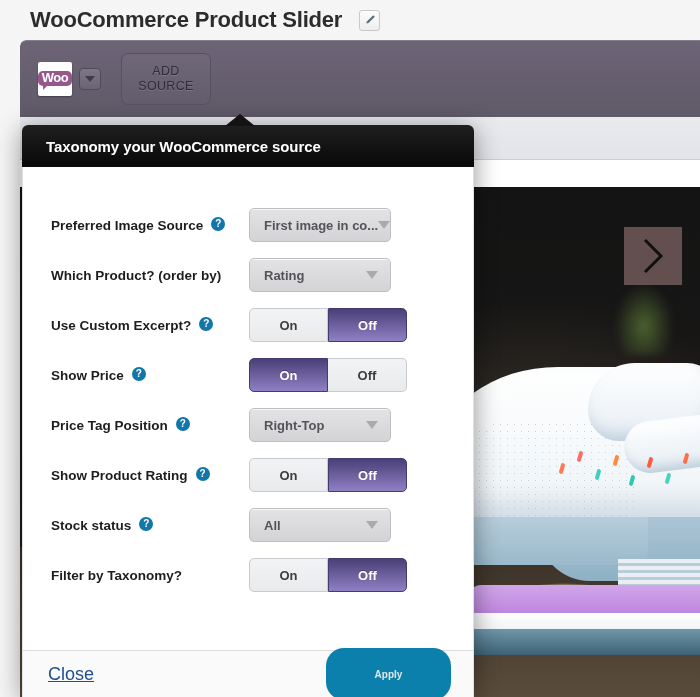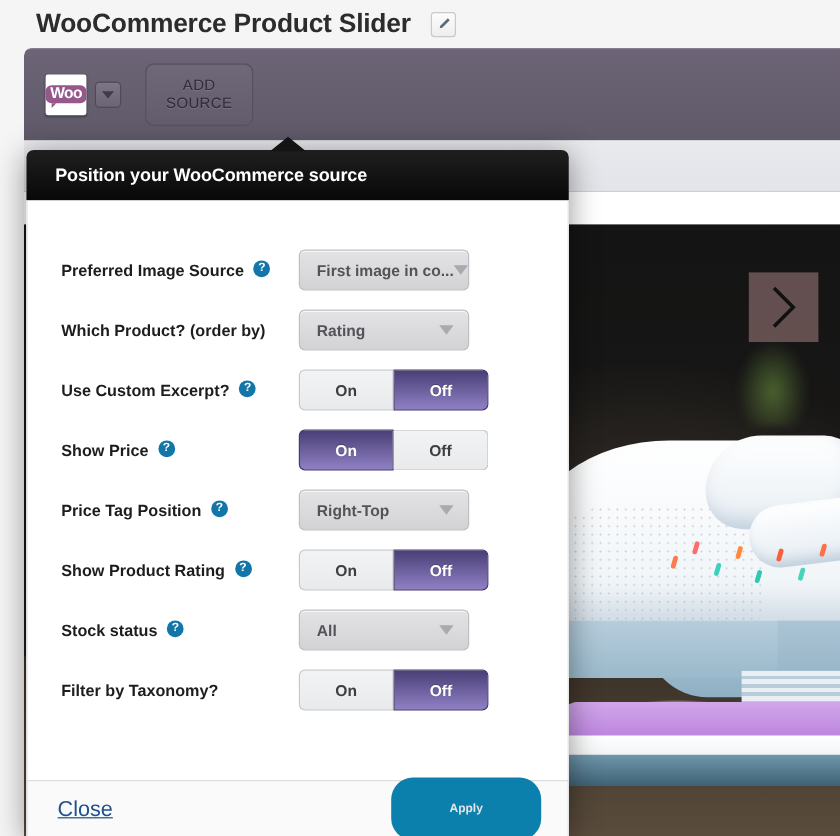--- a/index.html
+++ b/index.html
@@ -342,21 +342,21 @@
           <polyline points="5,4 21,20 5,36" fill="none" stroke="#111111" stroke-width="3"></polyline>
         </svg>
       </div>
     </div>
   </div>
 
   <div class="modal">
     <div class="modal-pointer"></div>
 
     <div class="modal-head">
-      <div class="modal-head-title">Position your WooCommerce source</div>
+      <div class="modal-head-title">Taxonomy your WooCommerce source</div>
     </div>
 
     <div class="modal-body">
 
       <div class="frow">
         <div class="flabel">
           <span>Preferred Image Source</span>
           <span class="help">?</span>
         </div>
         <div class="select">

